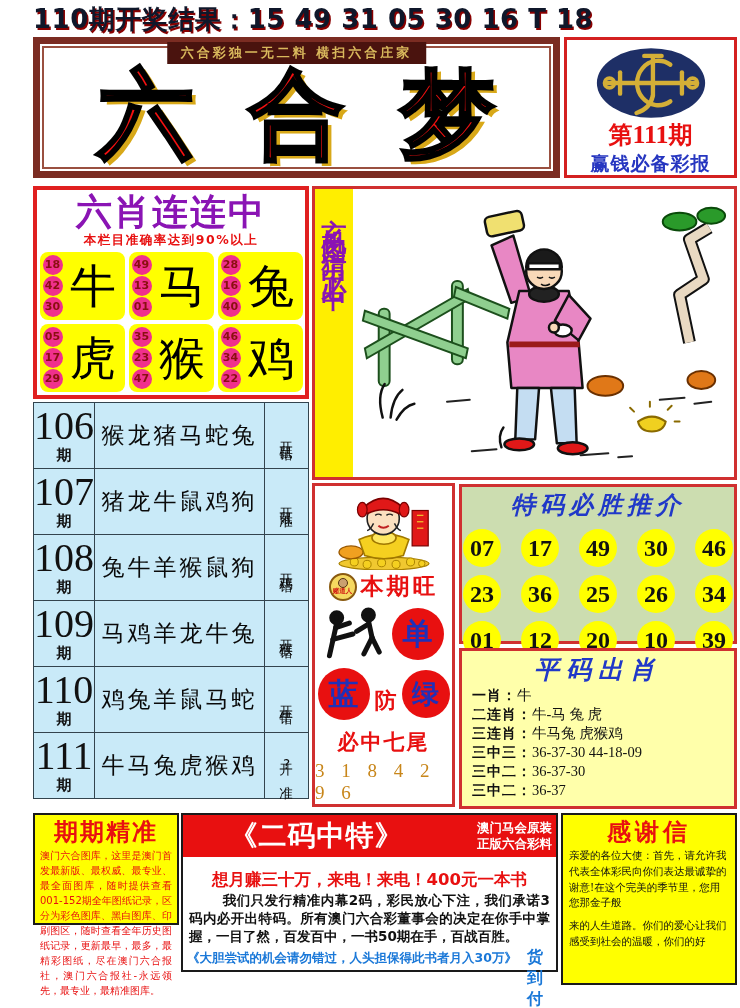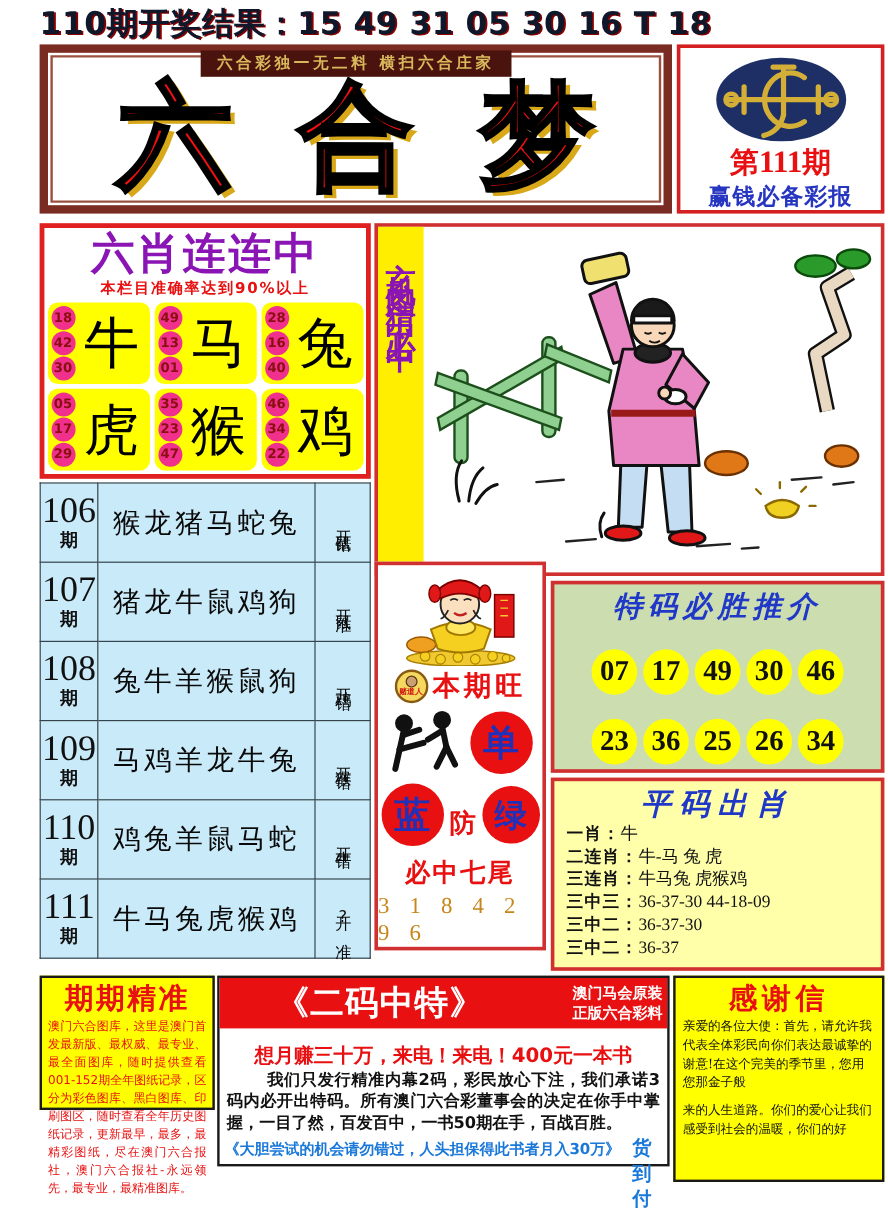--- a/index.html
+++ b/index.html
@@ -45,35 +45,35 @@
     color:#8a0f0f; font-size:11px; font-weight:bold; line-height:20px; text-align:center; }
   .zodiac-char { flex:1; text-align:center; font-family:"DejaVu Serif", serif;
     font-size:46px; color:#000; line-height:1; }
 
   
   .history { position:absolute; left:33px; top:402px; width:276px; border-collapse:collapse; }
   .history td { background:#c9eaf8; border:1px solid #33444e; height:66px; text-align:center; vertical-align:middle; }
   .col-issue { width:48px; }
   .col-zod { width:182px; font-family:"DejaVu Serif", serif; font-size:23px; letter-spacing:3px; color:#0a0a0a; }
   .col-res { width:46px; }
-  .issue-num { font-family:"Liberation Serif", serif; font-size:30px; line-height:1; color:#111; }
+  .issue-num { font-family:"Liberation Serif", serif; font-size:40px; line-height:1; color:#111; }
   .issue-suffix { font-size:15px; font-weight:bold; color:#111; }
   .res-vert { writing-mode:vertical-rl; text-orientation:upright; font-size:13.5px;
     color:#0a0a0a; letter-spacing:3px; margin:0 auto; }
 
   
   .mystery { position:absolute; left:312px; top:186px; width:425px; height:294px;
     border:3px solid #d03030; background:#fff; display:flex; }
   .mystery-strip { width:38px; background:#ffee00; display:flex; justify-content:center; padding-top:10px; }
   .mystery-vert { writing-mode:vertical-rl; text-orientation:upright; font-size:25px;
     font-weight:bold; color:#8a14b4; letter-spacing:11px; }
   .cartoon { flex:1; }
 
   
-  .mid-panel { position:absolute; left:312px; top:468px; width:143px; height:324px;
+  .mid-panel { position:absolute; left:312px; top:483px; width:143px; height:324px;
     border:3px solid #d03030; background:#fff; display:flex; flex-direction:column;
     align-items:center; padding-top:2px; }
   .hot-row { display:flex; align-items:center; gap:4px; margin-top:1px; }
   .badge { width:28px; height:28px; border-radius:50%; background:#f5d860; border:2px solid #8a5a10;
     display:flex; flex-direction:column; align-items:center; justify-content:center; }
   .badge-face { width:10px; height:10px; border-radius:50%; background:#caa070; border:1px solid #553311; }
   .badge-label { font-size:6.5px; color:#d01010; font-weight:bold; line-height:1; }
   .hot-label { font-size:23px; font-weight:bold; color:#e81010; letter-spacing:3px; }
   .fight-row { display:flex; align-items:center; gap:10px; margin-top:4px; }
   .red-circle { border-radius:50%; background:#e81010; display:flex; align-items:center; justify-content:center; }
@@ -85,21 +85,21 @@
   .fang-char { font-size:22px; font-weight:bold; color:#e81010; margin-top:14px; }
   .qiwei { font-size:21px; font-weight:bold; color:#e81010; letter-spacing:2px; margin-top:8px;
     font-family:"DejaVu Serif", serif; }
   .digits { font-size:19px; color:#c8861a; letter-spacing:6px; margin-top:4px; font-family:"Liberation Serif", serif; }
 
   
   .special { position:absolute; left:459px; top:484px; width:278px; height:160px;
     border:3px solid #d03030; background:#ccddb0; padding-top:2px; }
   .special-title { text-align:center; font-size:24px; font-weight:bold; font-style:italic;
     color:#2038c8; letter-spacing:5px; font-family:"DejaVu Serif", serif; }
-  .ball-row { display:flex; justify-content:center; gap:5px; margin-top:20px; }
+  .ball-row { display:flex; justify-content:center; gap:20px; margin-top:8px; }
   .ball { width:38px; height:38px; border-radius:50%; background:#ffff00; text-align:center;
     line-height:38px; font-size:24px; font-weight:bold; color:#111; font-family:"Liberation Serif", serif; }
 
   
   .pingma { position:absolute; left:459px; top:648px; width:278px; height:161px;
     border:3px solid #d03030; background:#ffffaa; padding:2px 10px; }
   .pingma-title { text-align:center; font-size:25px; font-weight:bold; font-style:italic;
     color:#2038c8; letter-spacing:7px; font-family:"DejaVu Serif", serif; }
   .pingma-line { font-size:14px; line-height:19px; color:#111; white-space:nowrap; }
   .pingma-line .lbl { font-weight:bold; letter-spacing:1px; }

